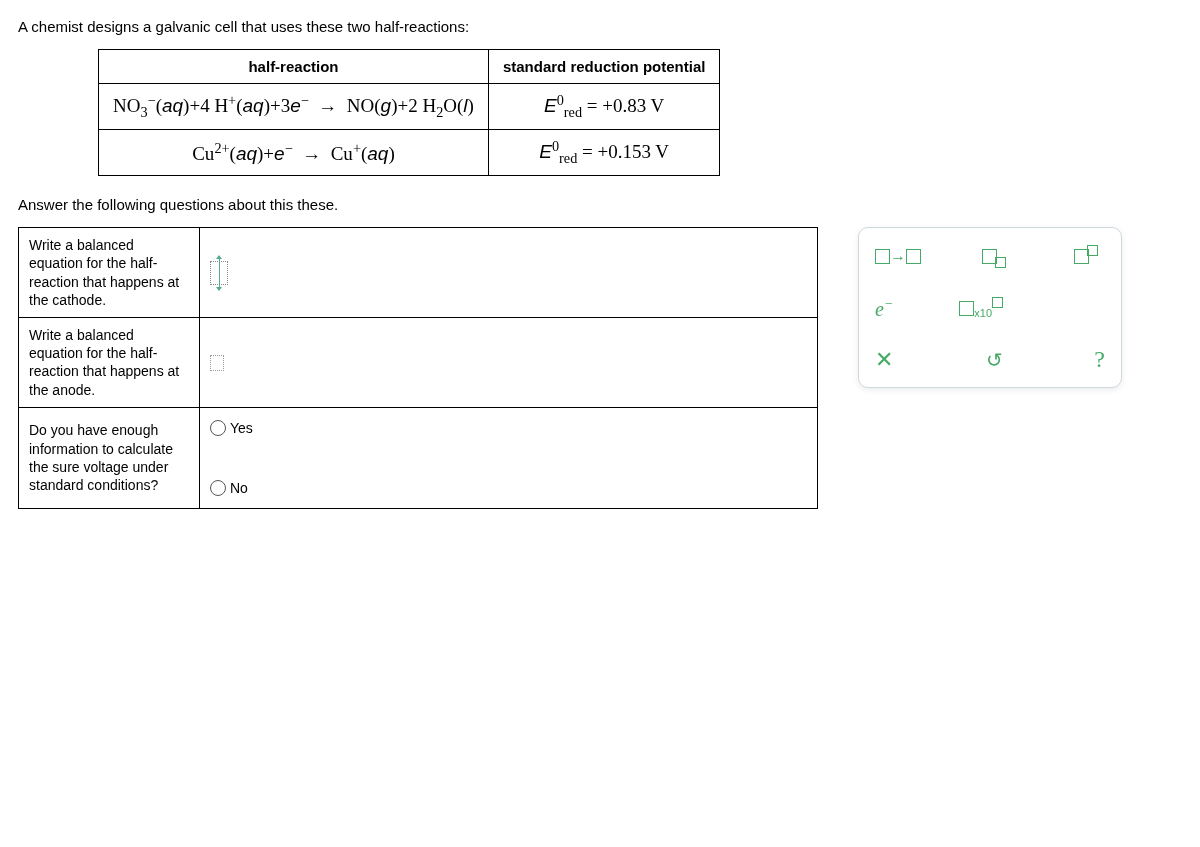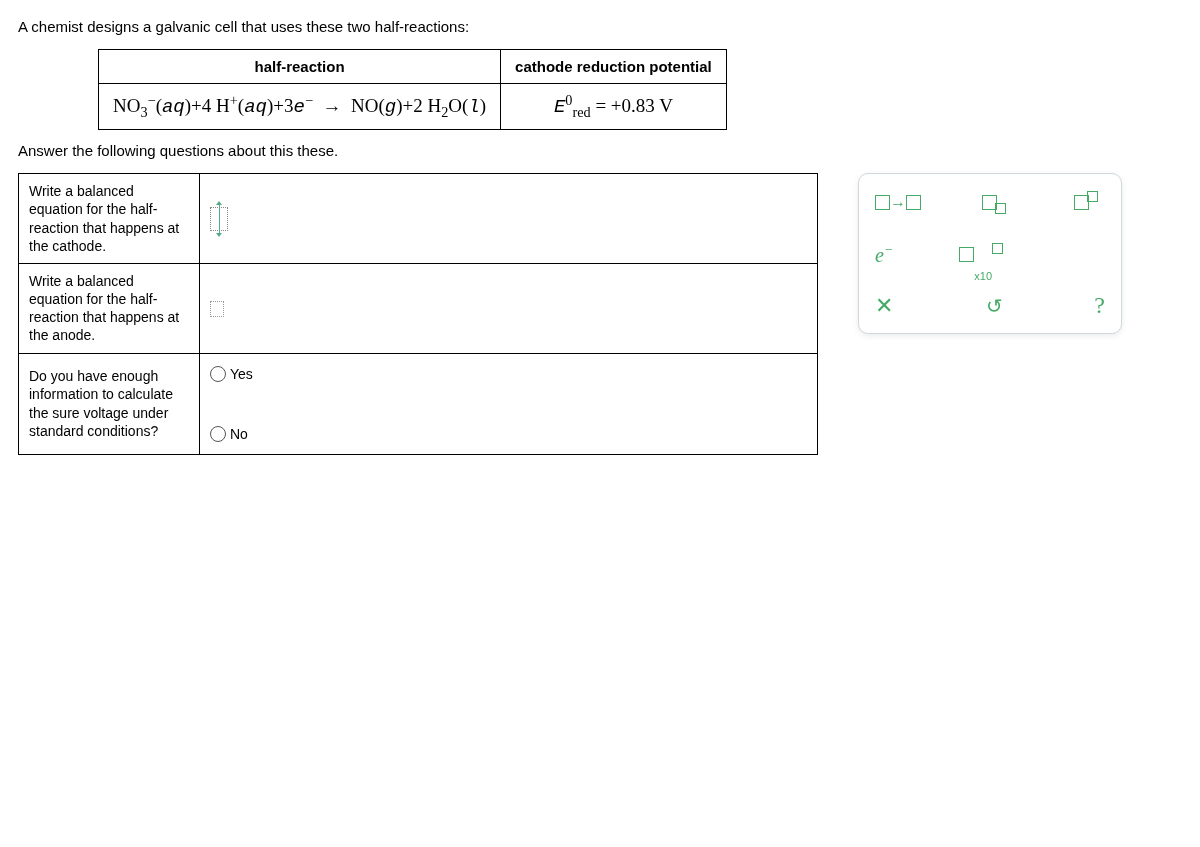--- a/index.html
+++ b/index.html
@@ -1,20 +1,20 @@
 <!DOCTYPE html>
 <html><head>
 <meta charset="utf-8">
 <style>
 body{font-family:Verdana,Geneva,sans-serif;font-size:15px;color:#000;margin:0;padding:18px;background:#fff}
 .q-text{margin-bottom:14px}
-.ref-table{border-collapse:collapse;margin-left:80px;margin-bottom:12px}
+.ref-table{border-collapse:collapse;margin-left:80px;margin-bottom:20px}
 .ref-table th,.ref-table td{border:1.5px solid #000;padding:8px 14px;text-align:center;vertical-align:middle}
 .ref-table th{font-weight:bold}
-.italic{font-style:italic;font-family:Liberation Mono, monospace}
+.italic{font-style:italic;font-family:Liberation Sans, sans-serif}
 .sub{vertical-align:sub;font-size:.75em}
 .sup{vertical-align:super;font-size:.75em}
 .main-wrap{display:flex;align-items:flex-start;gap:40px}
 .ans-table{border-collapse:collapse;width:800px}
 .ans-table td{border:1px solid #000;padding:8px 10px;vertical-align:middle;font-size:14px}
 .ans-table td.label{width:160px;line-height:1.3}
 .input-area{min-height:70px}
 .cursor-box{display:inline-block;width:16px;height:22px;border:1px dotted #888;position:relative;vertical-align:middle}
 .cursor-box::before{content:"";position:absolute;left:50%;top:-4px;bottom:-4px;width:1px;background:#5a8}
 .cursor-box .caret-top,.cursor-box .caret-bot{position:absolute;left:50%;transform:translateX(-50%);width:0;height:0;border-left:3px solid transparent;border-right:3px solid transparent}
@@ -38,28 +38,36 @@
 </style>
 </head>
 <body>
 
 <div class="q-text">A chemist designs a galvanic cell that uses these two half-reactions:</div>
 
 <table class="ref-table">
   <tbody>
       <tr>
     <th>half-reaction</th>
-    <th>cathode reduction potential</th>
+    <th>standard reduction potential</th>
   </tr>
   <tr>
     <td>
       <span class="chem">NO<span class="sub">3</span><span class="sup">−</span>(<span class="italic">aq</span>)+4 H<span class="sup">+</span>(<span class="italic">aq</span>)+3<span class="italic">e</span><span class="sup">−</span>&nbsp;&nbsp;→&nbsp;&nbsp;NO(<span class="italic">g</span>)+2 H<span class="sub">2</span>O(<span class="italic">l</span>)</span>
     </td>
     <td>
       <span class="chem"><span class="italic">E</span><span class="sup">0</span><span class="sub">red</span> <span>= +0.83 V</span></span>
+    </td>
+  </tr>
+  <tr>
+    <td>
+      <span class="chem">Cu<span class="sup">2+</span>(<span class="italic">aq</span>)+<span class="italic">e</span><span class="sup">−</span>&nbsp;&nbsp;→&nbsp;&nbsp;Cu<span class="sup">+</span>(<span class="italic">aq</span>)</span>
+    </td>
+    <td>
+      <span class="chem"><span class="italic">E</span><span class="sup">0</span><span class="sub">red</span> <span>= +0.153 V</span></span>
     </td>
   </tr>
 </tbody>
   </table>
 
 <div class="q-text">Answer the following questions about this these.</div>
 
 <div class="main-wrap">
   <table class="ans-table">
     <tbody>
@@ -105,21 +113,21 @@
       </span>
       <span class="pal-btn">
         <span class="pal-sq"></span>
           <span class="pal-sq sm" style="position:relative;top:-6px;left:-2px"></span>
       </span>
     </div>
     <div class="pal-row">
       <span class="e-glyph">e<span style="font-size:.7em;vertical-align:super">−</span></span>
       <span class="pal-btn">
         <span class="pal-sq"></span>
-          <span style="color:#4a6;font-size:11px;position:relative;top:22px">x10</span>
+          <span style="color:#4a6;font-size:11px;position:relative;top:5px">x10</span>
           <span class="pal-sq sm" style="position:relative;top:-6px"></span>
       </span>
       <span style="min-width:36px"></span>
     </div>
     <div class="pal-row">
       <span class="x-btn">✕</span>
       <span class="undo-btn">↻</span>
       <span class="help-btn">?</span>
     </div>
   </div>

